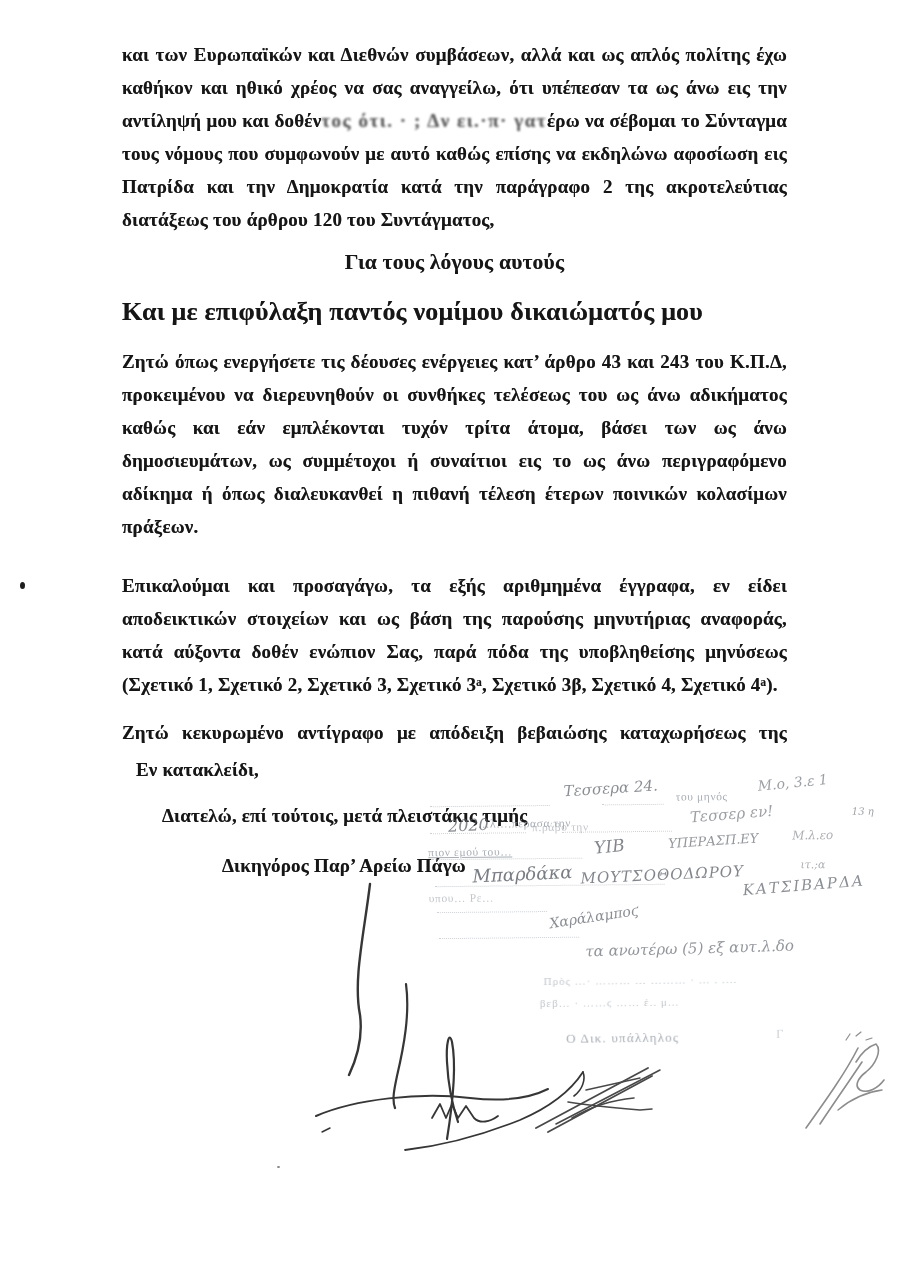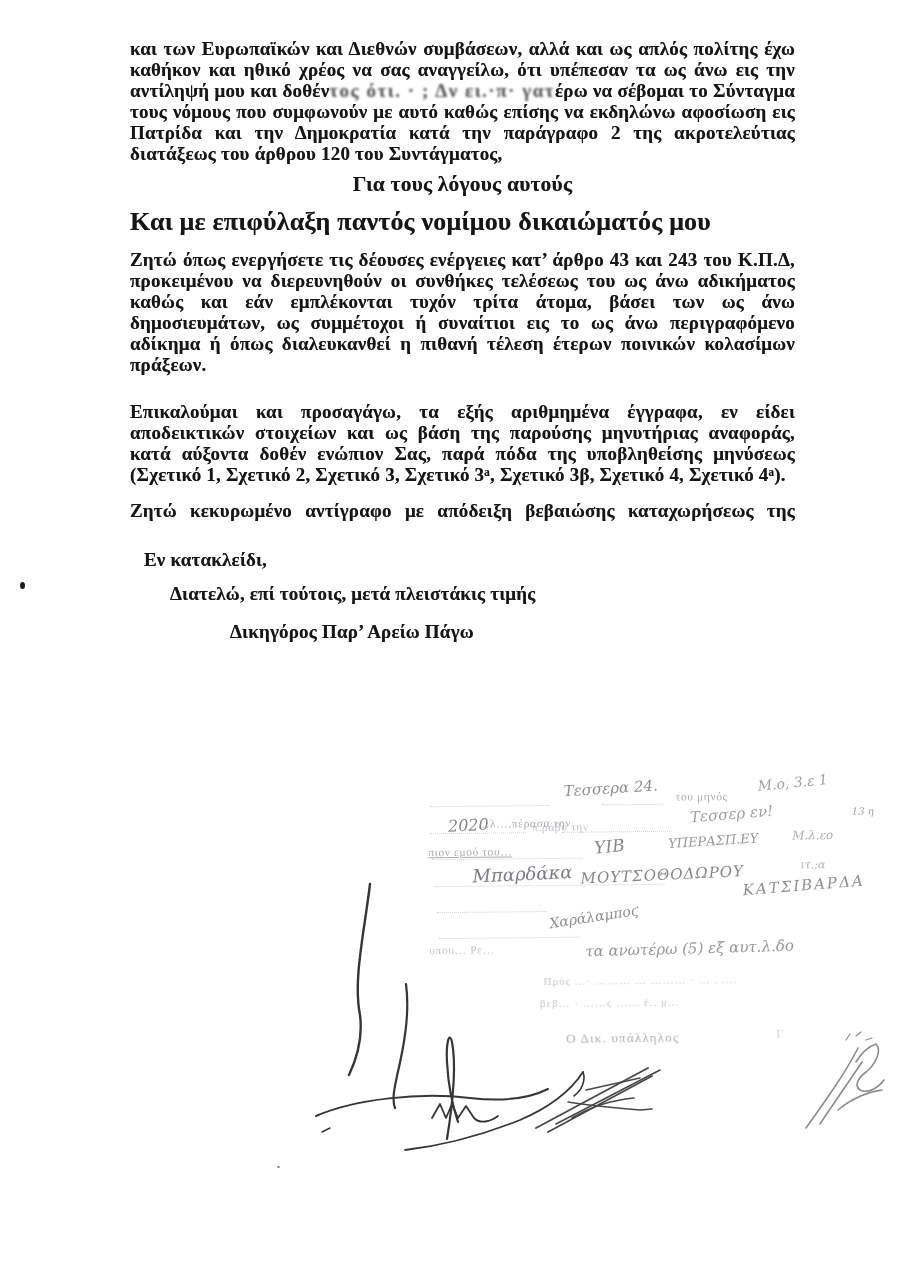--- a/index.html
+++ b/index.html
@@ -3,33 +3,33 @@
 <meta charset="utf-8">
 <style>
   html,body{margin:0;padding:0;background:#e8e8e8;}
   .page{
     position:relative;width:904px;height:1276px;background:#ffffff;
     margin:0 auto;overflow:hidden;
     font-family:"Liberation Serif","DejaVu Serif",serif;
     color:#161616;
   }
   .content{
-    position:absolute;left:130px;top:38px;width:665px;
-    font-size:19px;font-weight:700;line-height:21px;letter-spacing:.2px;
+    position:absolute;left:122px;top:38px;width:665px;
+    font-size:19px;font-weight:700;line-height:33px;letter-spacing:.2px;
     text-shadow:0 0 .4px rgba(0,0,0,.5);
   }
   .para{text-align:justify;}
   .p2{margin-top:17px;}
   .p3{margin-top:26px;}
   .p4{margin-top:15px;}
   .heading{margin-top:10px;text-align:center;font-size:21.5px;}
   .subheading{margin-top:16px;font-size:26px;}
   .smudge{filter:blur(1.1px);opacity:.72;letter-spacing:1.5px;}
   .jline{text-align:justify;text-align-last:justify;}
-  .closing{margin-top:28px;padding-left:14px;}
+  .closing{margin-top:4px;padding-left:14px;}
   .valediction{margin-top:13px;padding-left:40px;}
   .signer-name{margin-top:14px;padding-left:70px;}
   .signer-title{margin-top:17px;padding-left:100px;}
   
   .stamp{position:absolute;left:0;top:0;width:904px;height:1276px;pointer-events:none;transform:rotate(-.6deg);}
   .frag{position:absolute;white-space:nowrap;}
   .hand{font-style:italic;color:#595e66;font-family:"DejaVu Serif",serif;}
   .print{color:#9aa0a8;font-size:11.5px;letter-spacing:.6px;opacity:.85;}
   .printblur{color:#b3b8bf;font-size:11px;letter-spacing:1px;filter:blur(.6px);opacity:.8;}
   .dotline{position:absolute;border-bottom:1.5px dotted #a7acb3;opacity:.55;height:0;}
@@ -75,21 +75,21 @@
 
     <span class="frag print" style="left:426px;top:846px;text-decoration:underline;">πιον εμού του…</span>
     <span class="frag hand" style="left:592px;top:838px;font-size:17px;transform:rotate(-5deg);opacity:.75;">ΥΙΒ</span>
     <span class="frag hand" style="left:666px;top:836px;font-size:13px;transform:rotate(-3deg);opacity:.65;">ΥΠΕΡΑΣΠ.ΕΥ</span>
     <span class="frag hand" style="left:790px;top:832px;font-size:12px;opacity:.5;">Μ.λ.εο</span>
 
     <span class="frag hand" style="left:470px;top:864px;font-size:18px;transform:rotate(-2deg);opacity:.8;">Μπαρδάκα</span>
     <span class="frag hand" style="left:578px;top:868px;font-size:15px;letter-spacing:1px;transform:rotate(-2deg);opacity:.75;">ΜΟΥΤΣΟΘΟΔΩΡΟΥ</span>
     <span class="frag hand" style="left:798px;top:862px;font-size:11px;opacity:.5;">ιτ.;α</span>
 
-    <span class="frag print" style="left:426px;top:944px;opacity:.6;">υπου… Ρε…</span>
+    <span class="frag print" style="left:426px;top:892px;opacity:.6;">υπου… Ρε…</span>
     <span class="frag hand" style="left:740px;top:880px;font-size:15px;letter-spacing:2px;transform:rotate(-4deg);opacity:.7;">ΚΑΤΣΙΒΑΡΔΑ</span>
     <span class="frag hand" style="left:546px;top:910px;font-size:14px;transform:rotate(-8deg);opacity:.7;">Χαράλαμποϛ</span>
 
     <span class="frag hand" style="left:582px;top:942px;font-size:15px;transform:rotate(-1deg);opacity:.65;">τα ανωτέρω (5) εξ αυτ.λ.δο</span>
 
     <span class="frag printblur" style="left:540px;top:976px;">Πρὸς …· ……… … ……… · … . .…</span>
     <span class="frag printblur" style="left:536px;top:998px;">βεβ… · ……ϛ  …… ἐ.. μ…</span>
 
     <span class="frag print" style="left:562px;top:1032px;font-size:13px;letter-spacing:1.2px;filter:blur(.4px);">Ο Δικ. υπάλληλος</span>
     <span class="frag print" style="left:772px;top:1030px;font-size:12px;opacity:.5;">Γ</span>

